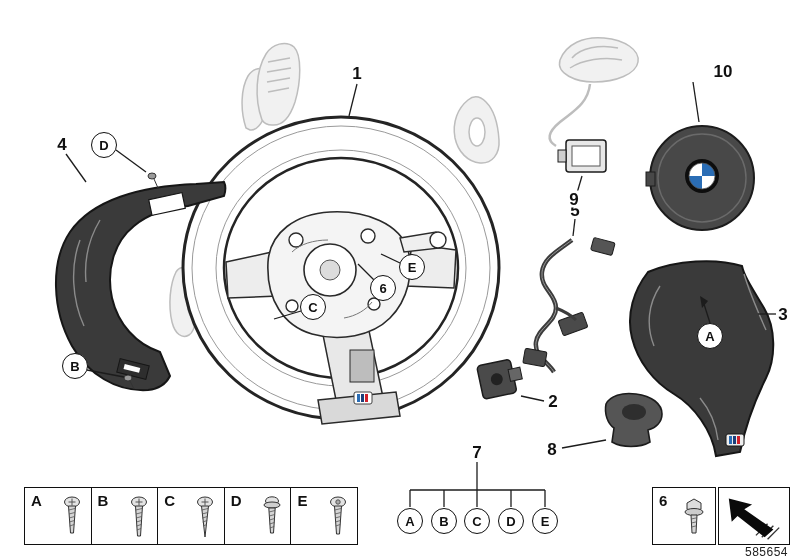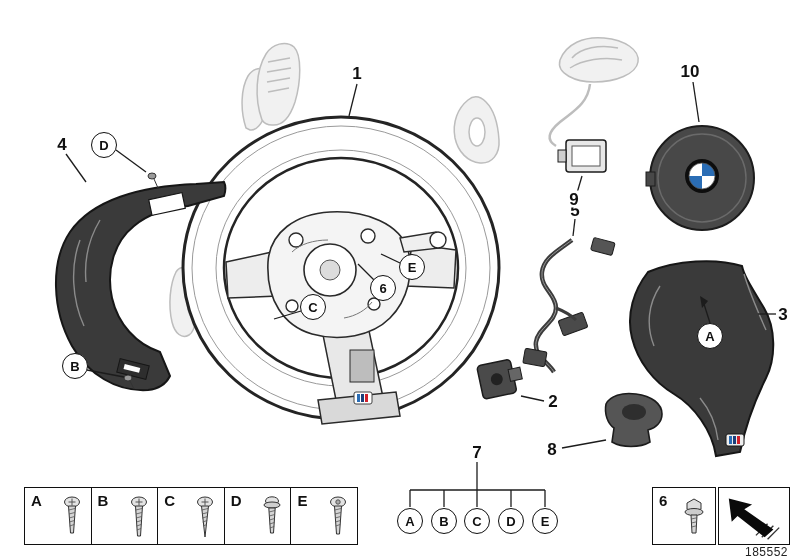--- a/index.html
+++ b/index.html
@@ -172,21 +172,21 @@
   </svg>
 
   <div class="num" style="left:357px;top:73px">1</div>
   <div class="num" style="left:553px;top:401px">2</div>
   <div class="num" style="left:783px;top:314px">3</div>
   <div class="num" style="left:62px;top:144px">4</div>
   <div class="num" style="left:575px;top:210px">5</div>
   <div class="num" style="left:477px;top:452px">7</div>
   <div class="num" style="left:552px;top:449px">8</div>
   <div class="num" style="left:574px;top:199px">9</div>
-  <div class="num" style="left:690px;top:71px">10</div>
+  <div class="num" style="left:723px;top:71px">10</div>
 
   <div class="circ" style="left:104px;top:145px">D</div>
   <div class="circ" style="left:75px;top:366px">B</div>
   <div class="circ" style="left:313px;top:307px">C</div>
   <div class="circ" style="left:383px;top:288px">6</div>
   <div class="circ" style="left:412px;top:267px">E</div>
   <div class="circ" style="left:710px;top:336px">A</div>
 
   <div class="circ" style="left:410px;top:521px">A</div>
   <div class="circ" style="left:444px;top:521px">B</div>
@@ -252,15 +252,15 @@
     </svg>
   </div>
 
   <div class="sbox boxref">
     <svg width="62" height="48" viewBox="0 0 64 48">
       <path d="M34,44 L46,32 M40,46 L52,34 M46,48 L58,36" stroke="#333" stroke-width="1.4" fill="none"></path>
       <path d="M6,6 L30,12 L22,17 L52,38 L43,46 L15,24 L9,30 Z" fill="#0a0a0a"></path>
     </svg>
   </div>
 
-  <div class="pn">185552</div>
+  <div class="pn">585654</div>
 
 </div>
 
 </body></html>

